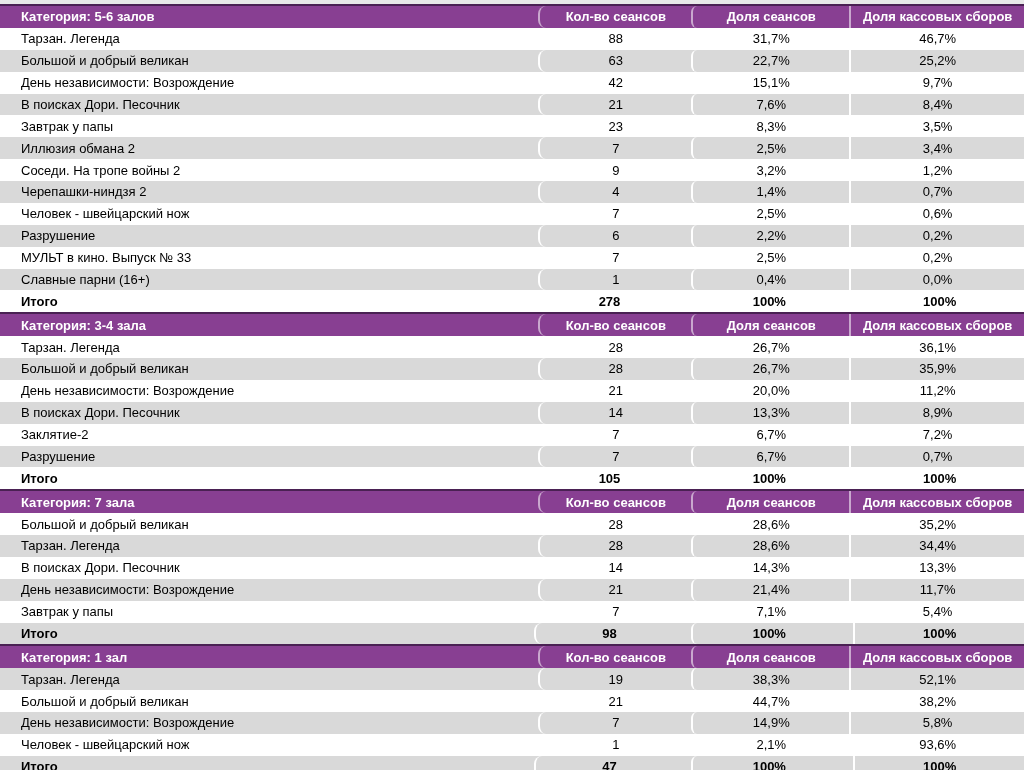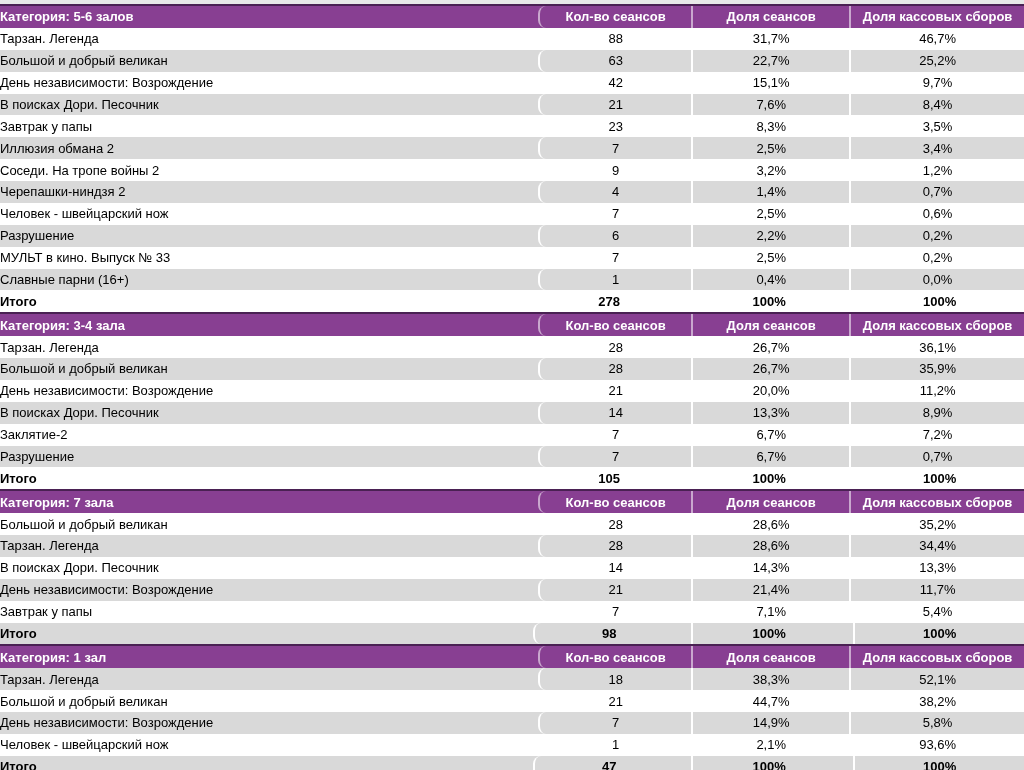--- a/index.html
+++ b/index.html
@@ -20,23 +20,23 @@
     height: 21.8857px;
     align-items: stretch;
   }
   .cell {
     box-sizing: border-box;
     display: flex;
     align-items: center;
     overflow: hidden;
     white-space: nowrap;
   }
-  .c1 { width: 545px; justify-content: flex-start; padding-left: 0; }
+  .c1 { width: 545px; justify-content: flex-start; padding-left: 21px; }
   .c2 { width: 155px; justify-content: center; border-radius: 8px; }
-  .c3 { width: 160px; justify-content: center; }
+  .c3 { width: 160px; justify-content: center; border-radius: 6px; }
   .c4 { width: 177px; justify-content: center; }
   .c2, .c3, .c4 { border-left: 2px solid var(--row-white, #ffffff); }
 
   .data-row { font-size: 13px; background: var(--row-white, #ffffff); }
   .data-row.gray { background: var(--row-gray, #d9d9d9); }
   .total-row { font-weight: bold; gap: 8px; }
 
   .header-row {
     background: var(--header-purple, #883f92);
     color: var(--header-text, #ffffff);
@@ -229,21 +229,21 @@
         <div class="cell c4">100%</div>
       </div>
       <div class="row header-row">
         <div class="cell c1">Категория: 1 зал</div>
         <div class="cell c2">Кол-во сеансов</div>
         <div class="cell c3">Доля сеансов</div>
         <div class="cell c4">Доля кассовых сборов</div>
       </div>
       <div class="row data-row gray">
         <div class="cell c1">Тарзан. Легенда</div>
-        <div class="cell c2">18</div>
+        <div class="cell c2">19</div>
         <div class="cell c3">38,3%</div>
         <div class="cell c4">52,1%</div>
       </div>
       <div class="row data-row">
         <div class="cell c1">Большой и добрый великан</div>
         <div class="cell c2">21</div>
         <div class="cell c3">44,7%</div>
         <div class="cell c4">38,2%</div>
       </div>
       <div class="row data-row gray">

